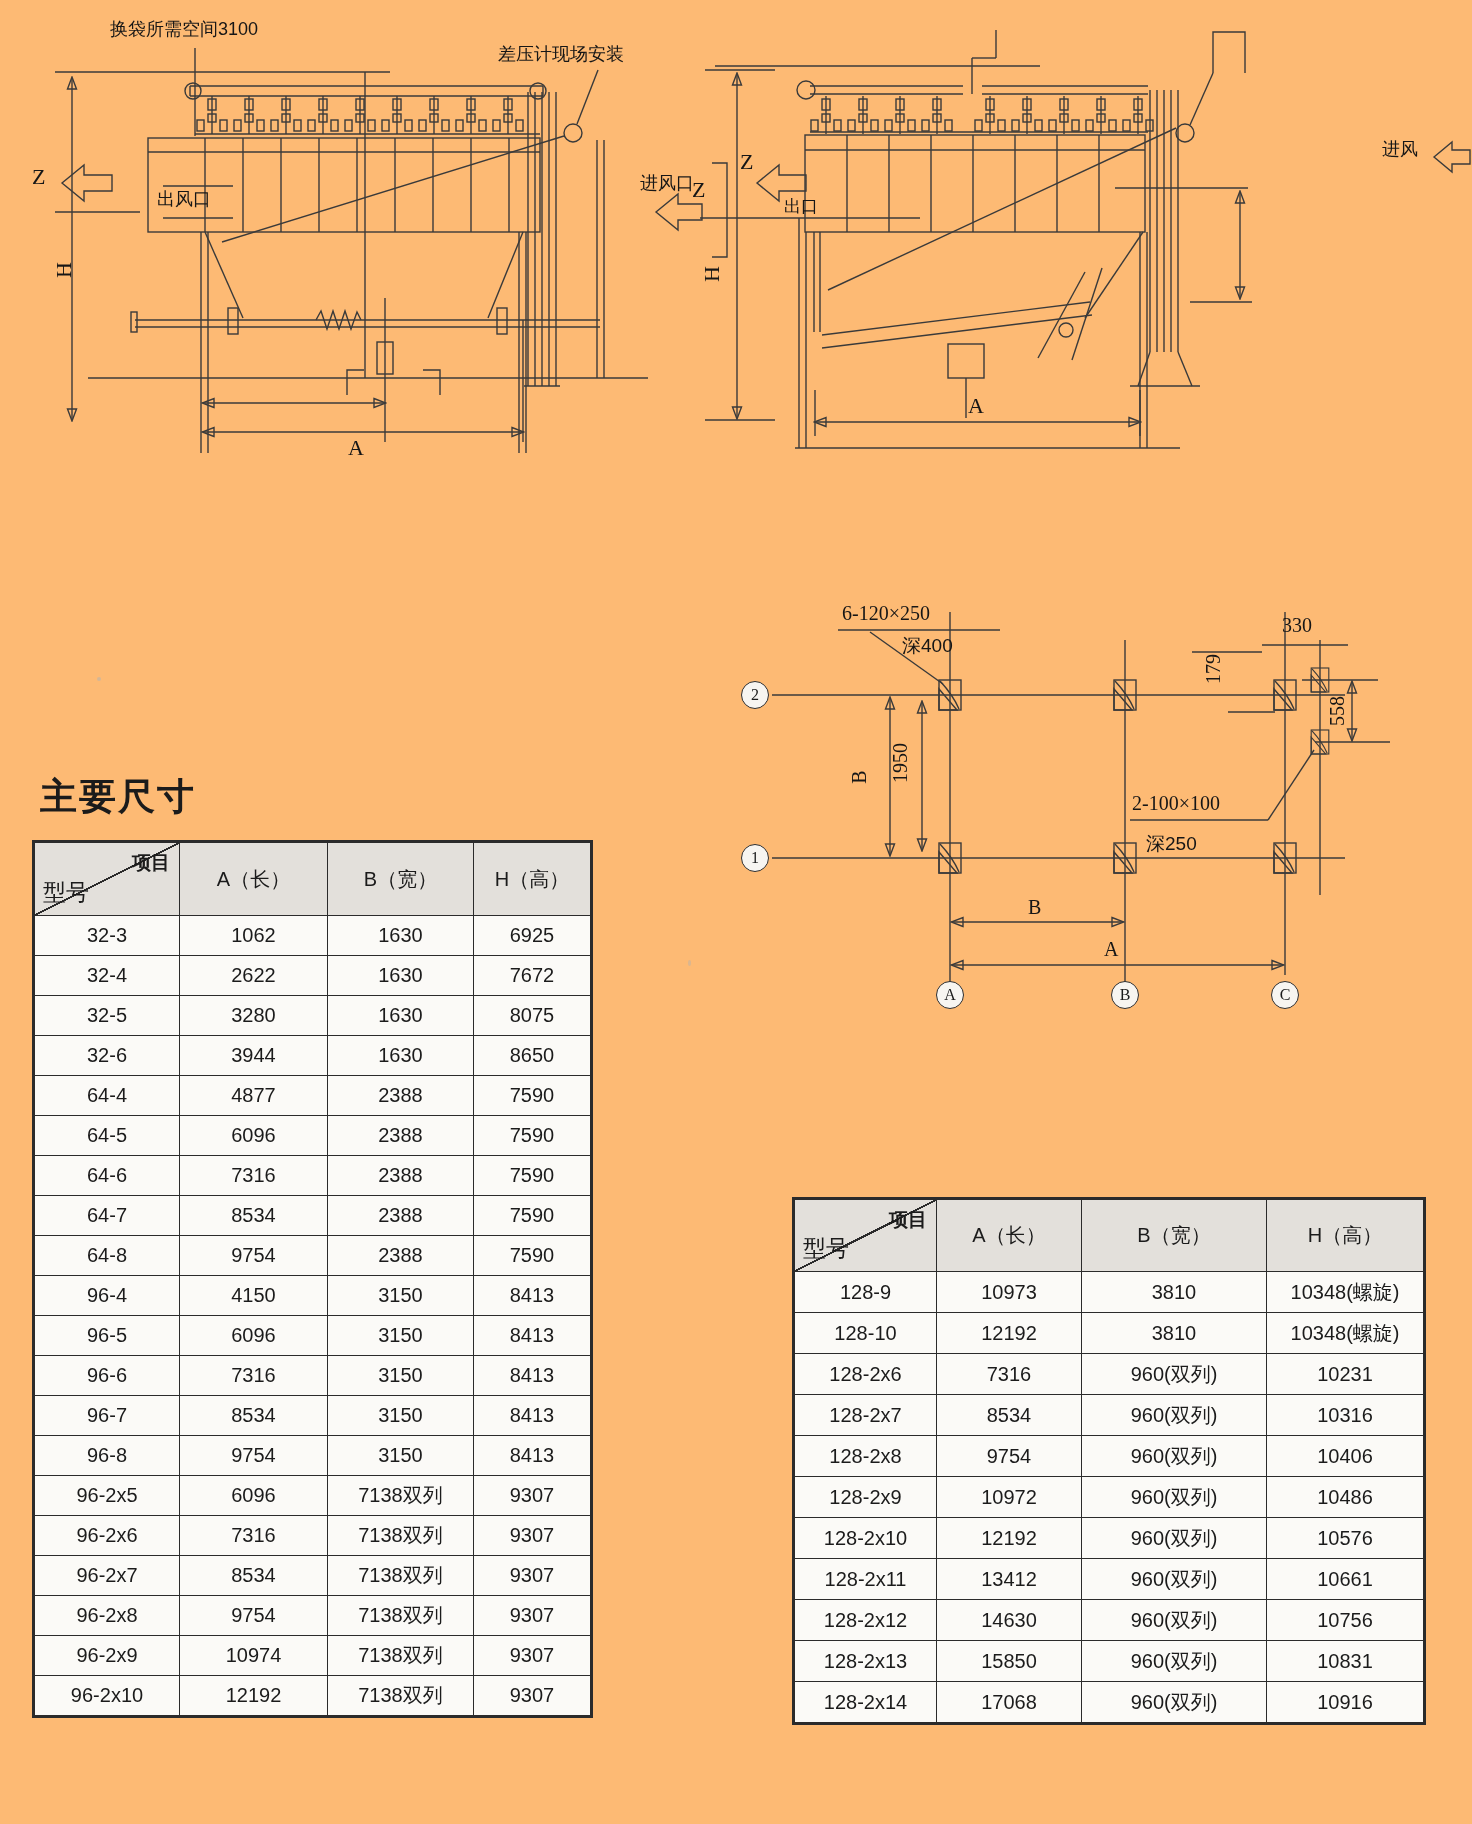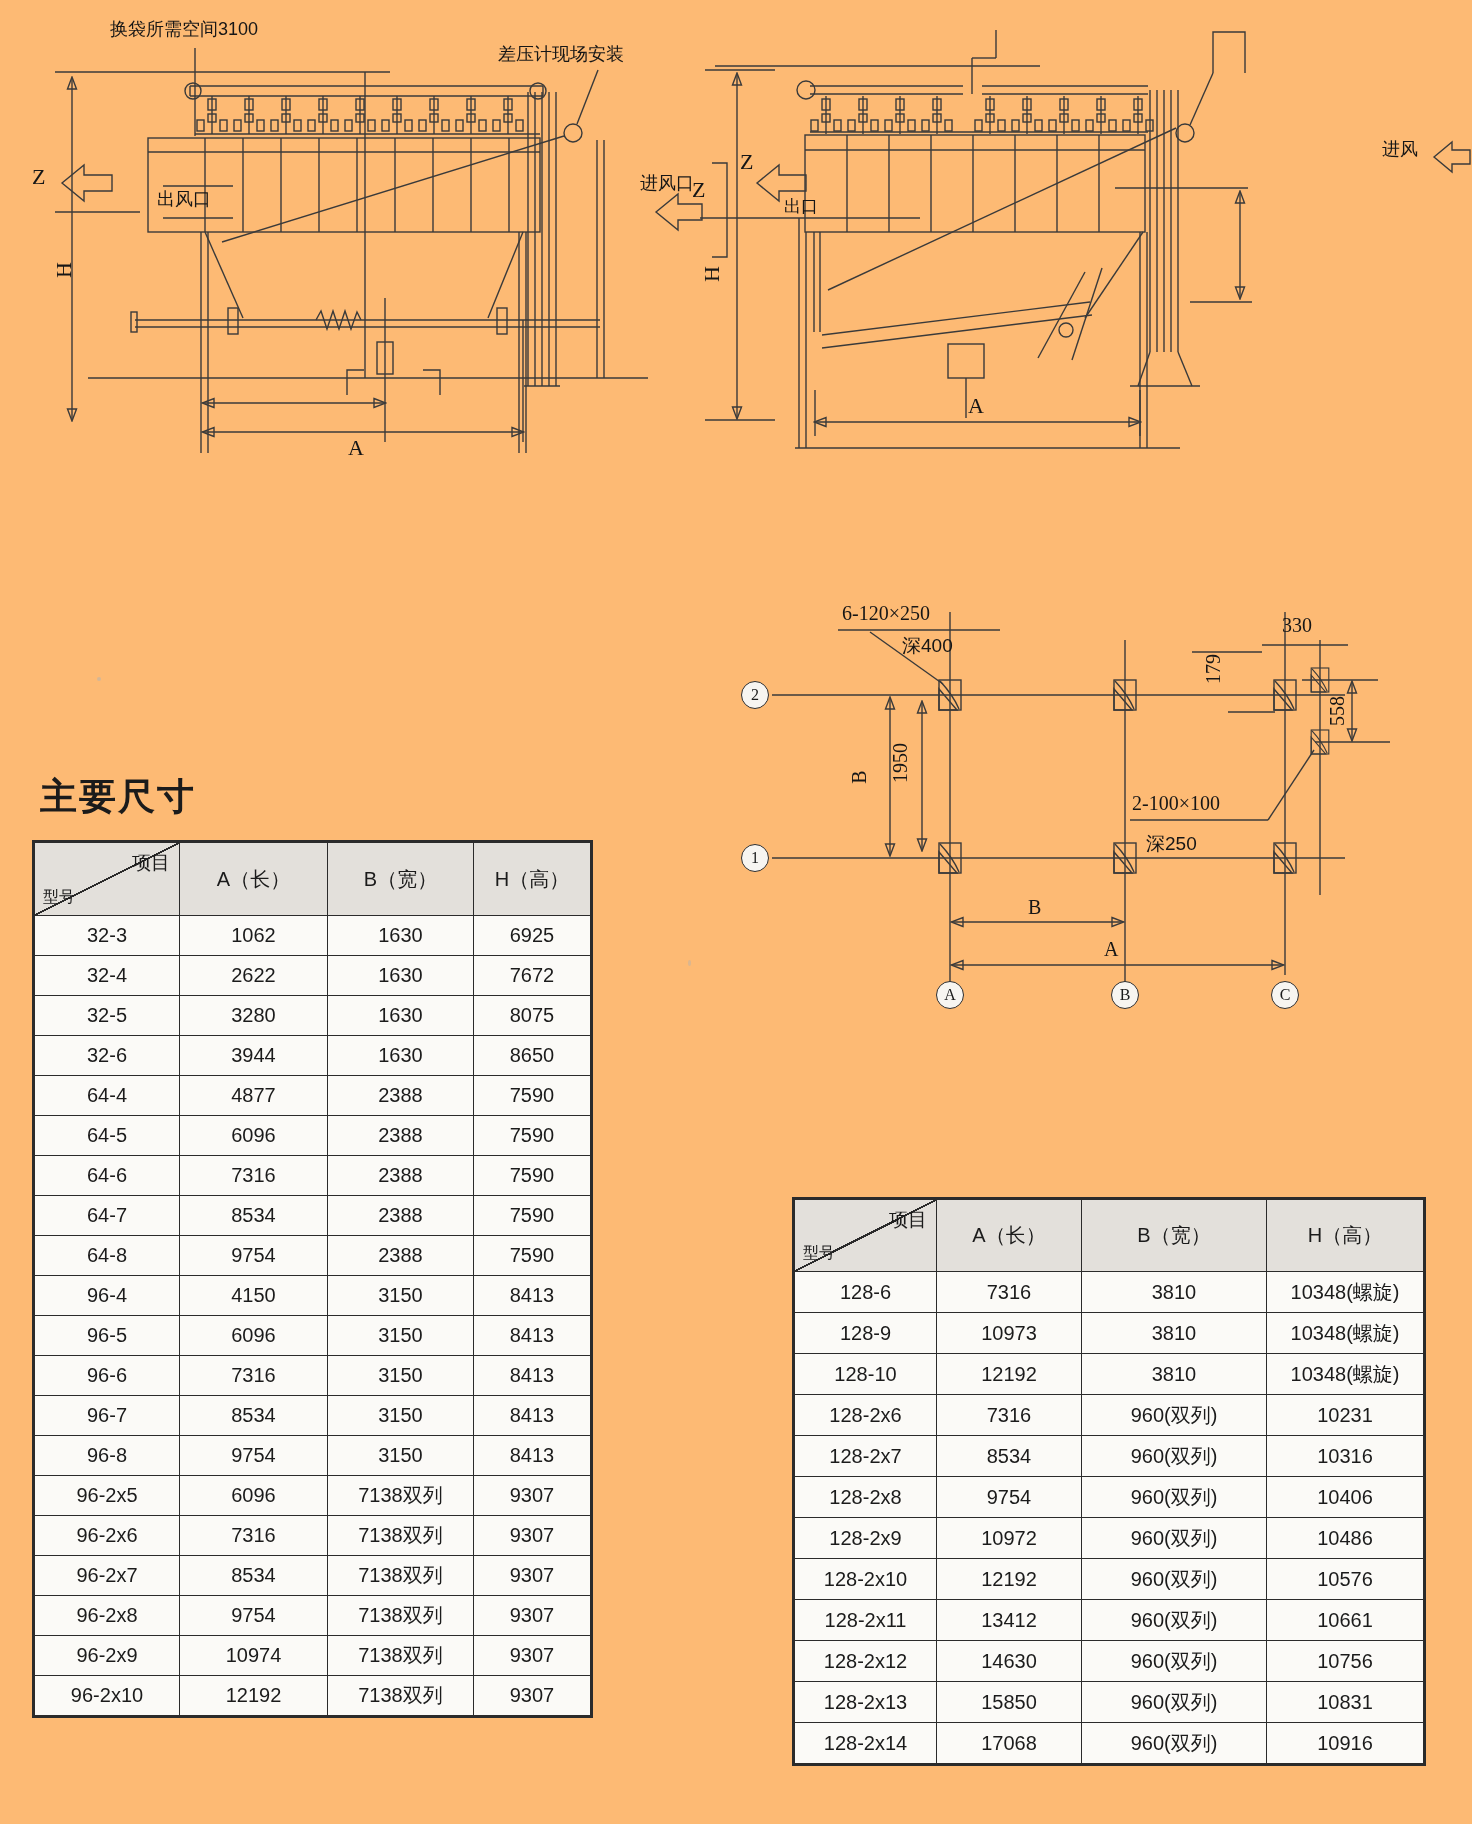--- a/index.html
+++ b/index.html
@@ -40,22 +40,22 @@
   #table-left thead th{height:72px;}
   #table-left tbody td{height:39px;}
   #table-right{left:792px;top:1197px;width:631px;}
   #table-right thead th{height:71px;}
   #table-right tbody td{height:40px;}
   .corner{position:relative;background-color:#e3e0db;}
   .corner .diag{
     position:absolute;left:0;top:0;width:100%;height:100%;
     background-image:linear-gradient(to bottom right,transparent calc(50% - 1px),#2b2b2b calc(50% - 1px),#2b2b2b calc(50% + 1px),transparent calc(50% + 1px));
   }
-  .corner .ct{position:absolute;right:9px;top:7px;font-size:19px;}
-  .corner .cb{position:absolute;left:8px;bottom:7px;font-size:16px;}
+  .corner .ct{position:absolute;right:9px;top:7px;font-size:19px;font-weight:bold;}
+  .corner .cb{position:absolute;left:8px;bottom:7px;font-size:23px;}
   .speck{position:absolute;border-radius:50%;background:#b9b4ac;}
 </style>
 </head>
 <body>
 
 <div id="page">
 
   <svg width="1472" height="1010" viewBox="0 0 1472 1010">
     <defs>
       <marker id="arr" markerUnits="userSpaceOnUse" markerWidth="14" markerHeight="12" refX="12" refY="6" orient="auto-start-reverse">
@@ -476,26 +476,20 @@
           <span class="ct">项目</span>
           <span class="cb">型号</span>
         </th>
         <th>A（长）</th>
         <th>B（宽）</th>
         <th>H（高）</th>
       </tr>
     </thead>
     <tbody>
 
-        <tr>
-          <td>128-6</td>
-          <td>7316</td>
-          <td>3810</td>
-          <td>10348(螺旋)</td>
-        </tr>
 
         <tr>
           <td>128-9</td>
           <td>10973</td>
           <td>3810</td>
           <td>10348(螺旋)</td>
         </tr>
 
         <tr>
           <td>128-10</td>

